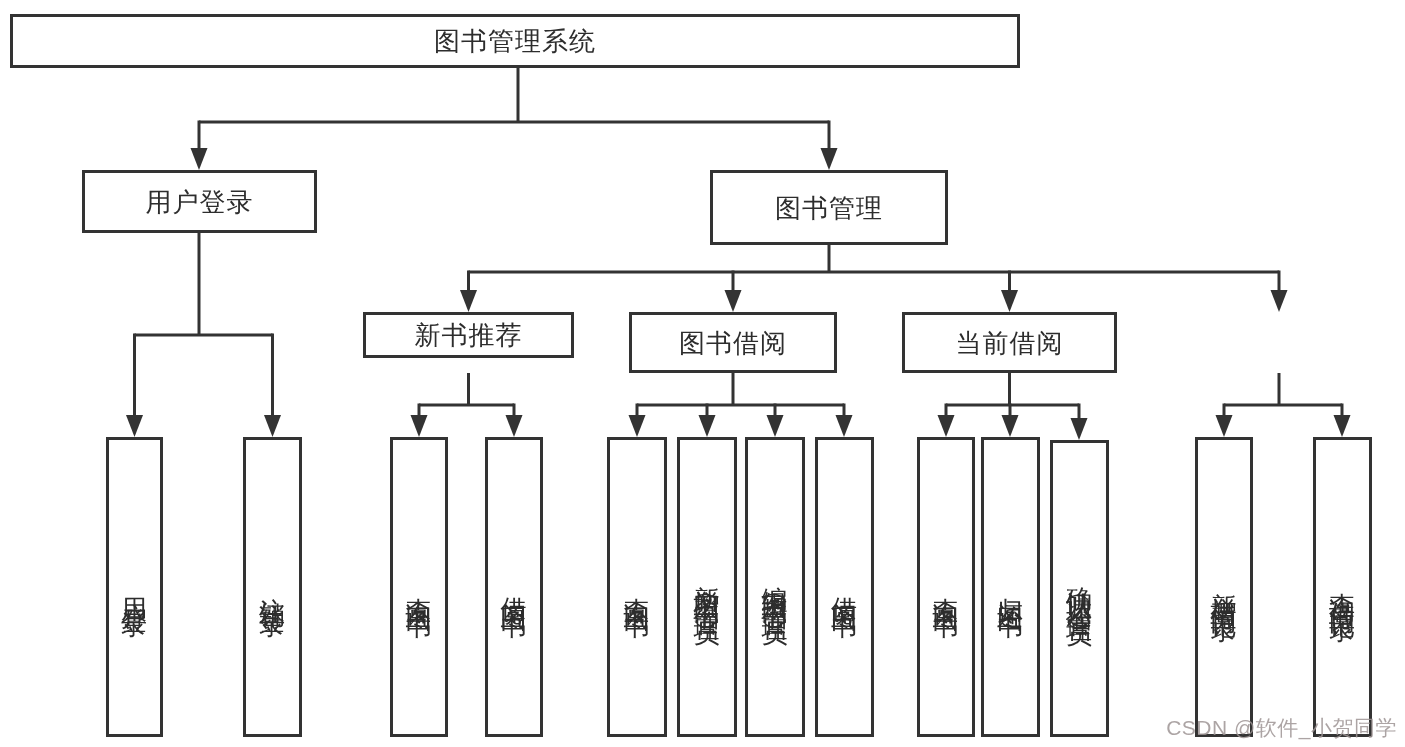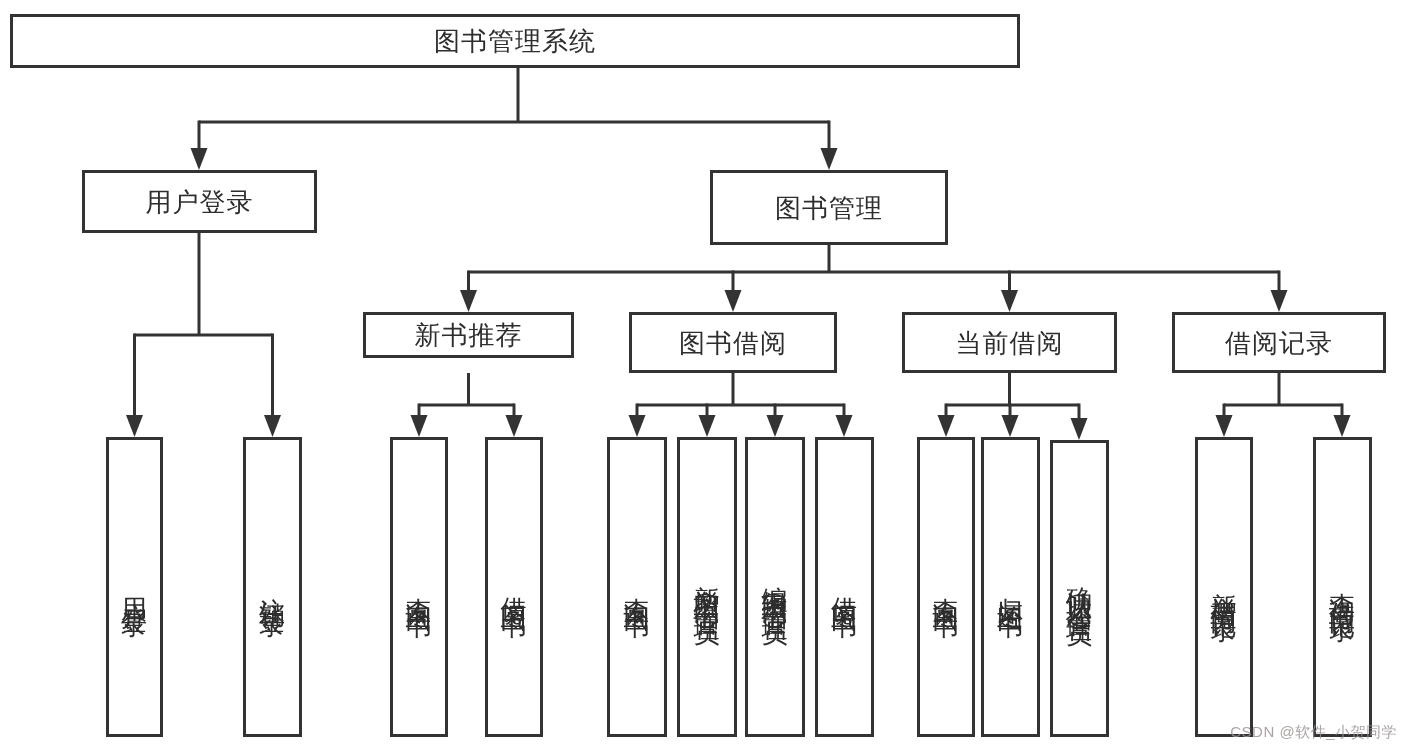--- a/index.html
+++ b/index.html
@@ -20,21 +20,21 @@
   }
   .box.h span{letter-spacing:1px;white-space:nowrap;}
   .box.v span{
     writing-mode:vertical-rl;
     text-orientation:mixed;
     letter-spacing:5px;
     line-height:1;
   }
   #watermark{
     position:absolute;right:8px;bottom:5px;
-    font-size:15px;letter-spacing:0.5px;
+    font-size:21px;letter-spacing:0.5px;
     color:rgba(158,148,148,0.85);
     z-index:5;white-space:nowrap;margin-top:28px;
   }
 </style>
 </head>
 <body>
 
 <div id="canvas">
 
   <svg id="connectors" width="1405" height="747" viewBox="0 0 1405 747">
@@ -116,23 +116,20 @@
 
   <div class="box h" style="left:363px;top:312px;width:211px;height:46px">
     <span>新书推荐</span>
   </div>
   <div class="box h" style="left:629px;top:312px;width:208px;height:61px">
     <span>图书借阅</span>
   </div>
   <div class="box h" style="left:902px;top:312px;width:215px;height:61px">
     <span>当前借阅</span>
   </div>
-  <div class="box h" style="left:1172px;top:312px;width:214px;height:61px">
-    <span>借阅记录</span>
-  </div>
 
   <div class="box v" style="left:106px;top:437px;width:57px;height:300px">
     <span>用户登录</span>
   </div>
   <div class="box v" style="left:243px;top:437px;width:59px;height:300px">
     <span>注销登录</span>
   </div>
 
   <div class="box v" style="left:390px;top:437px;width:58px;height:300px">
     <span>查询图书</span>

